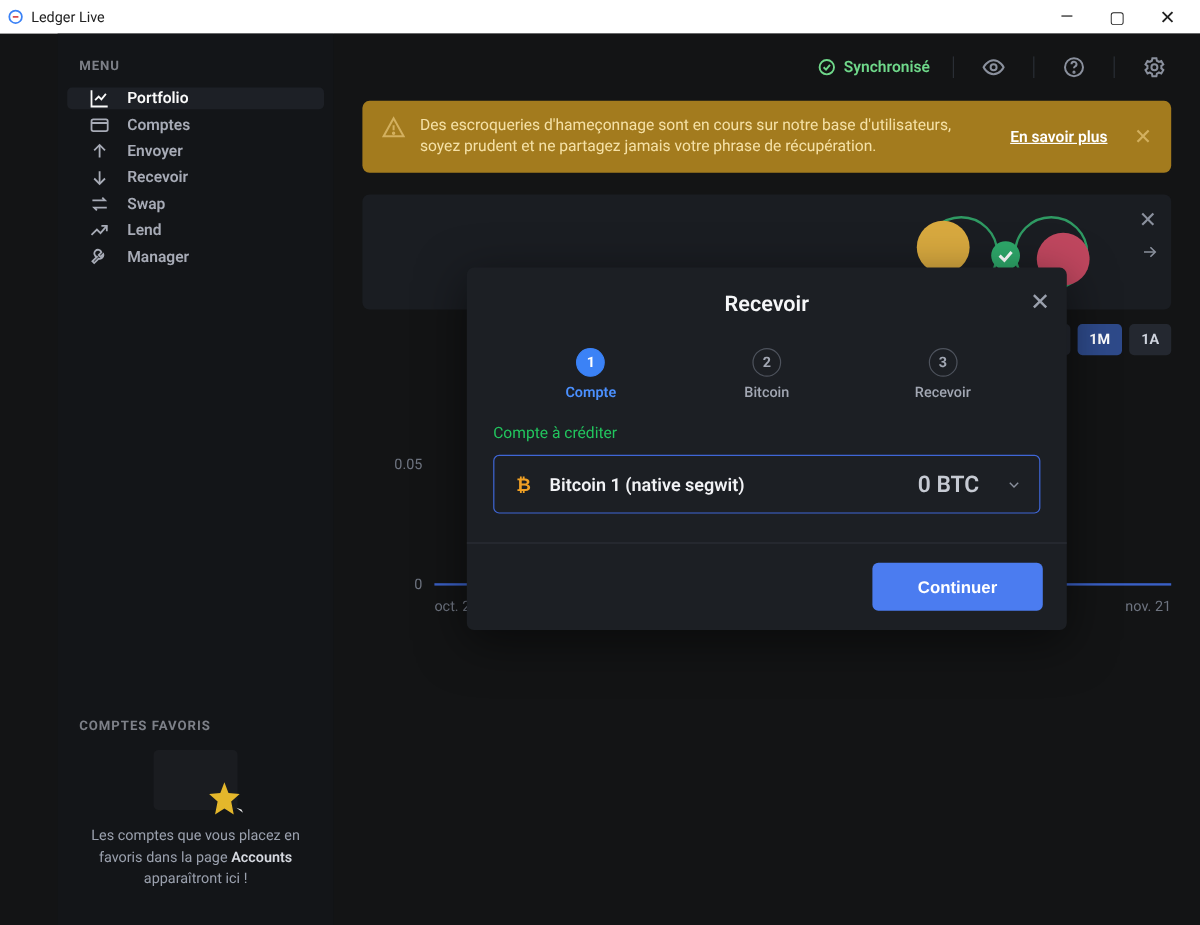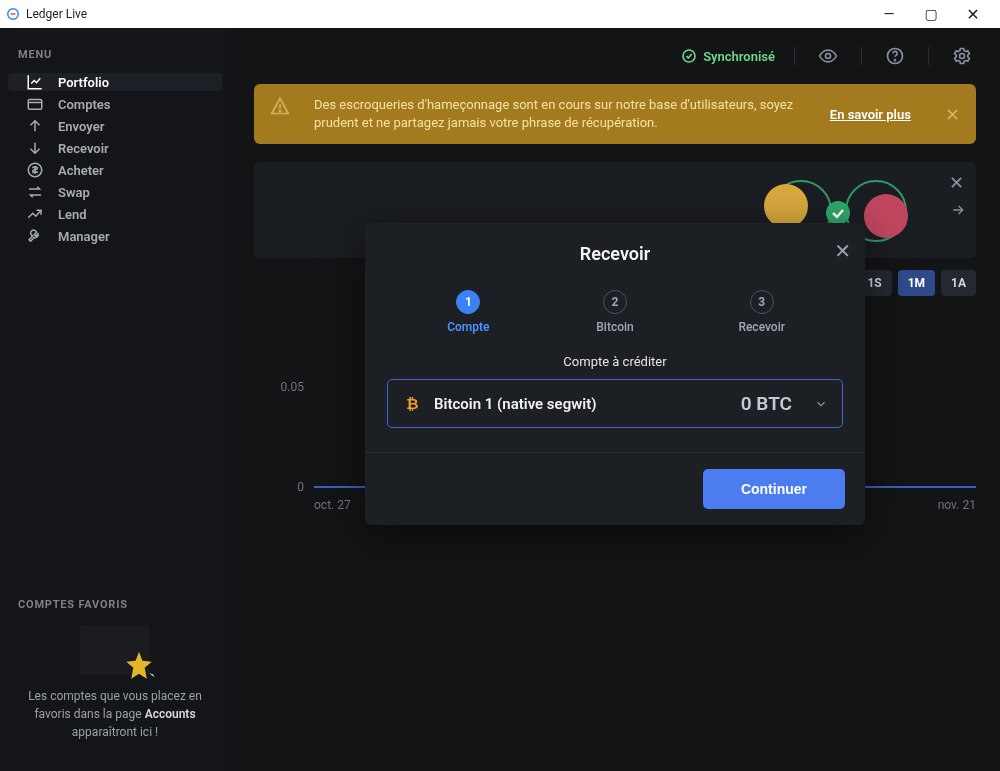--- a/index.html
+++ b/index.html
@@ -20,21 +20,21 @@
     display: flex;
     align-items: center;
     padding: 0 6px;
     font-size: 12px;
   }
   .titlebar .logo { width: 14px; height: 14px; margin-right: 6px; display: flex; align-items: center; justify-content: center; }
   .titlebar .spacer { flex: 1; }
   .titlebar .winbtn { width: 42px; text-align: center; font-size: 14px; cursor: default; }
   .titlebar .winbtn.close-x { font-size: 16px; }
   
-  .columns { display: flex; height: calc(771px - 28px); }
+  .columns { display: flex; height: calc(771px - 28px); margin-left: 48px; }
   .sidebar {
     width: 230px;
     background: #131518;
     padding: 20px 0 0 0;
     display: flex;
     flex-direction: column;
   }
   .sidebar .section-label {
     color: #7d8088;
     font-size: 11px;
@@ -73,21 +73,21 @@
   .topbar {
     display: flex; align-items: center; justify-content: flex-end;
     padding: 14px 24px; gap: 9px;
   }
   .sync { color: #6fd88a; font-weight: 600; font-size: 13px; display: flex; align-items: center; gap: 6px; }
   .vsep { width: 1px; height: 18px; background: #2a2e35; margin: 0 10px; }
   .top-icon { color: #8a909d; cursor: pointer; padding: 4px; }
   
   .banner {
     margin: 0 24px; background: #a37b1e; border-radius: 6px;
-    padding: 12px 16px; display: flex; align-items: flex-start; gap: 24px;
+    padding: 12px 16px; display: flex; align-items: flex-start; gap: 12px;
     color: #f5e1a6; font-size: 13px; justify-content: space-between;
   }
   .banner .msg { flex: 1; line-height: 1.4; }
   .banner .learn { text-decoration: underline; color: #fff; font-weight: 600; white-space: nowrap; align-self: center; margin-left: 8px;}
   .banner .bx { color: #d3b05f; cursor: pointer; margin-left: 10px; font-size: 18px; align-self: center;}
   
   .promo { margin: 18px 24px 0 24px; background: #1a1d22; border-radius: 6px; height: 96px; position: relative; overflow:hidden;}
   .promo .closep { position: absolute; right: 12px; top: 10px; color: #8a909d; cursor: pointer; font-size: 18px;}
   .promo .arrowr { position: absolute; right: 10px; top: 50%; transform: translateY(-50%); color: #8a909d; }
   .promo-art { position: absolute; right: 50px; top: 8px; }
@@ -119,21 +119,21 @@
   .step .bubble {
     width: 24px; height: 24px; border-radius: 50%; margin: 0 auto 6px auto;
     display: flex; align-items: center; justify-content: center;
     font-size: 12px; font-weight: 700;
     border: 1.5px solid #4e535d; color: #a2a7b3; background: transparent;
   }
   .step.active .bubble { background: #3b82f6; border-color: #3b82f6; color: #fff; }
   .step .slabel { font-size: 12px; color: #a2a7b3; font-weight: 500; }
   .step.active .slabel { color: #4b90ff; font-weight: 600; }
   .field-area { padding: 10px 22px 24px 22px; }
-  .field-label { color: #e5e5e5; font-size: 13px; margin-bottom: 10px; text-align: center; }
+  .field-label { color: #22c55e; font-size: 13px; margin-bottom: 10px; }
   .account-select {
     border: 1px solid #3f66d6; border-radius: 5px;
     padding: 12px 14px; display: flex; align-items: center; gap: 12px;
     background: #1c1f24; cursor: pointer;
   }
   .account-select .btc-icon { width: 20px; height: 20px; }
   .account-select .aname { color: #f1f2f5; font-weight: 600; font-size: 15px; flex: 1; }
   .account-select .bal { color: #c6cad3; font-size: 19px; font-weight: 600; }
   .account-select .chev { color: #8a909d; margin-left: 10px; }
   .modal-footer { border-top: 1px solid #2b2f37; padding: 16px 20px; display: flex; justify-content: flex-end; }
@@ -198,29 +198,20 @@
     <div class="nav-item">
       <span class="icon">
         <svg width="18" height="18" viewBox="0 0 24 24" fill="none" stroke="currentColor" stroke-width="2">
             <path d="M12 5v14"></path>
             <path d="M6 13l6 6 6-6"></path>
           </svg>
       </span>
       <span>Recevoir</span>
     </div>
 
-    <div class="nav-item">
-      <span class="icon">
-        <svg width="18" height="18" viewBox="0 0 24 24" fill="none" stroke="currentColor" stroke-width="2">
-            <circle cx="12" cy="12" r="9"></circle>
-            <path d="M12 7v10M9 9.5c0-1 1-2 3-2s3 .8 3 2-1 1.8-3 2-3 1-3 2 1 2 3 2 3-1 3-2"></path>
-          </svg>
-      </span>
-      <span>Acheter</span>
-    </div>
 
     <div class="nav-item">
       <span class="icon">
         <svg width="18" height="18" viewBox="0 0 24 24" fill="none" stroke="currentColor" stroke-width="2">
             <path d="M4 8h14l-3-3"></path>
             <path d="M20 16H6l3 3"></path>
           </svg>
       </span>
       <span>Swap</span>
     </div>

